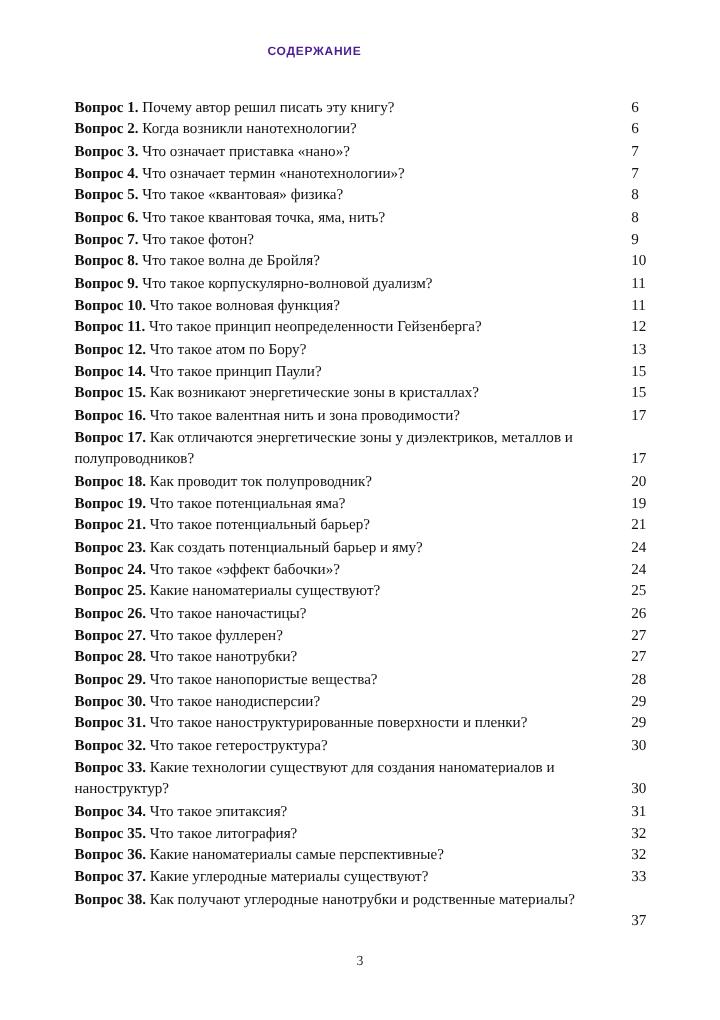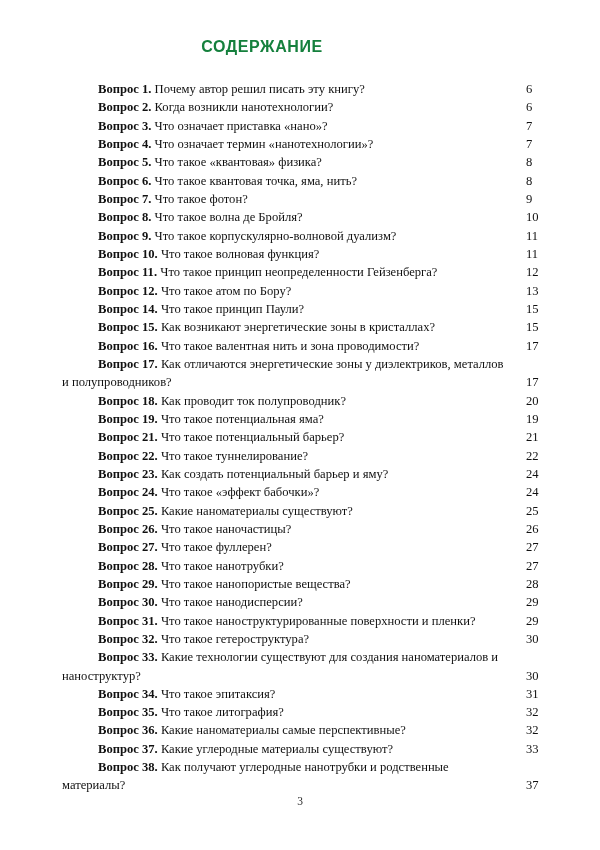--- a/index.html
+++ b/index.html
@@ -27,23 +27,23 @@
 
   
   .doc-title {
     position: absolute;
     top: 38px;
     left: 0;
     width: 524px;
     text-align: center;
     font-family: "Liberation Sans", "DejaVu Sans", sans-serif;
     font-weight: bold;
-    font-size: 16px;
+    font-size: 10px;
     letter-spacing: 0.6px;
-    color: #15803d;
+    color: #4c1d95;
   }
 
   
   .toc {
     position: absolute;
     top: 80px;
     left: 62px;
     width: 478px;
   }
 
@@ -57,21 +57,20 @@
   }
 
   .entry-lines {
     display: block;
     padding-right: 0;
   }
 
   .entry-label {
     font-weight: bold;
     white-space: nowrap;
-    margin-left: 36px;
   }
 
   .entry-text {
     font-weight: normal;
   }
 
   
   .entry-page {
     position: absolute;
     left: 464px;
@@ -191,24 +190,20 @@
       </div>
       <div class="toc-entry single">
         <span class="entry-lines"><span class="entry-label">Вопрос 19.</span> <span class="entry-text">Что такое потенциальная яма?</span></span>
         <span class="entry-page">19</span>
       </div>
       <div class="toc-entry single">
         <span class="entry-lines"><span class="entry-label">Вопрос 21.</span> <span class="entry-text">Что такое потенциальный барьер?</span></span>
         <span class="entry-page">21</span>
       </div>
       <div class="toc-entry single">
-        <span class="entry-lines"><span class="entry-label">Вопрос 22.</span> <span class="entry-text">Что такое туннелирование?</span></span>
-        <span class="entry-page">22</span>
-      </div>
-      <div class="toc-entry single">
         <span class="entry-lines"><span class="entry-label">Вопрос 23.</span> <span class="entry-text">Как создать потенциальный барьер и яму?</span></span>
         <span class="entry-page">24</span>
       </div>
       <div class="toc-entry single">
         <span class="entry-lines"><span class="entry-label">Вопрос 24.</span> <span class="entry-text">Что такое «эффект бабочки»?</span></span>
         <span class="entry-page">24</span>
       </div>
       <div class="toc-entry single">
         <span class="entry-lines"><span class="entry-label">Вопрос 25.</span> <span class="entry-text">Какие наноматериалы существуют?</span></span>
         <span class="entry-page">25</span>

